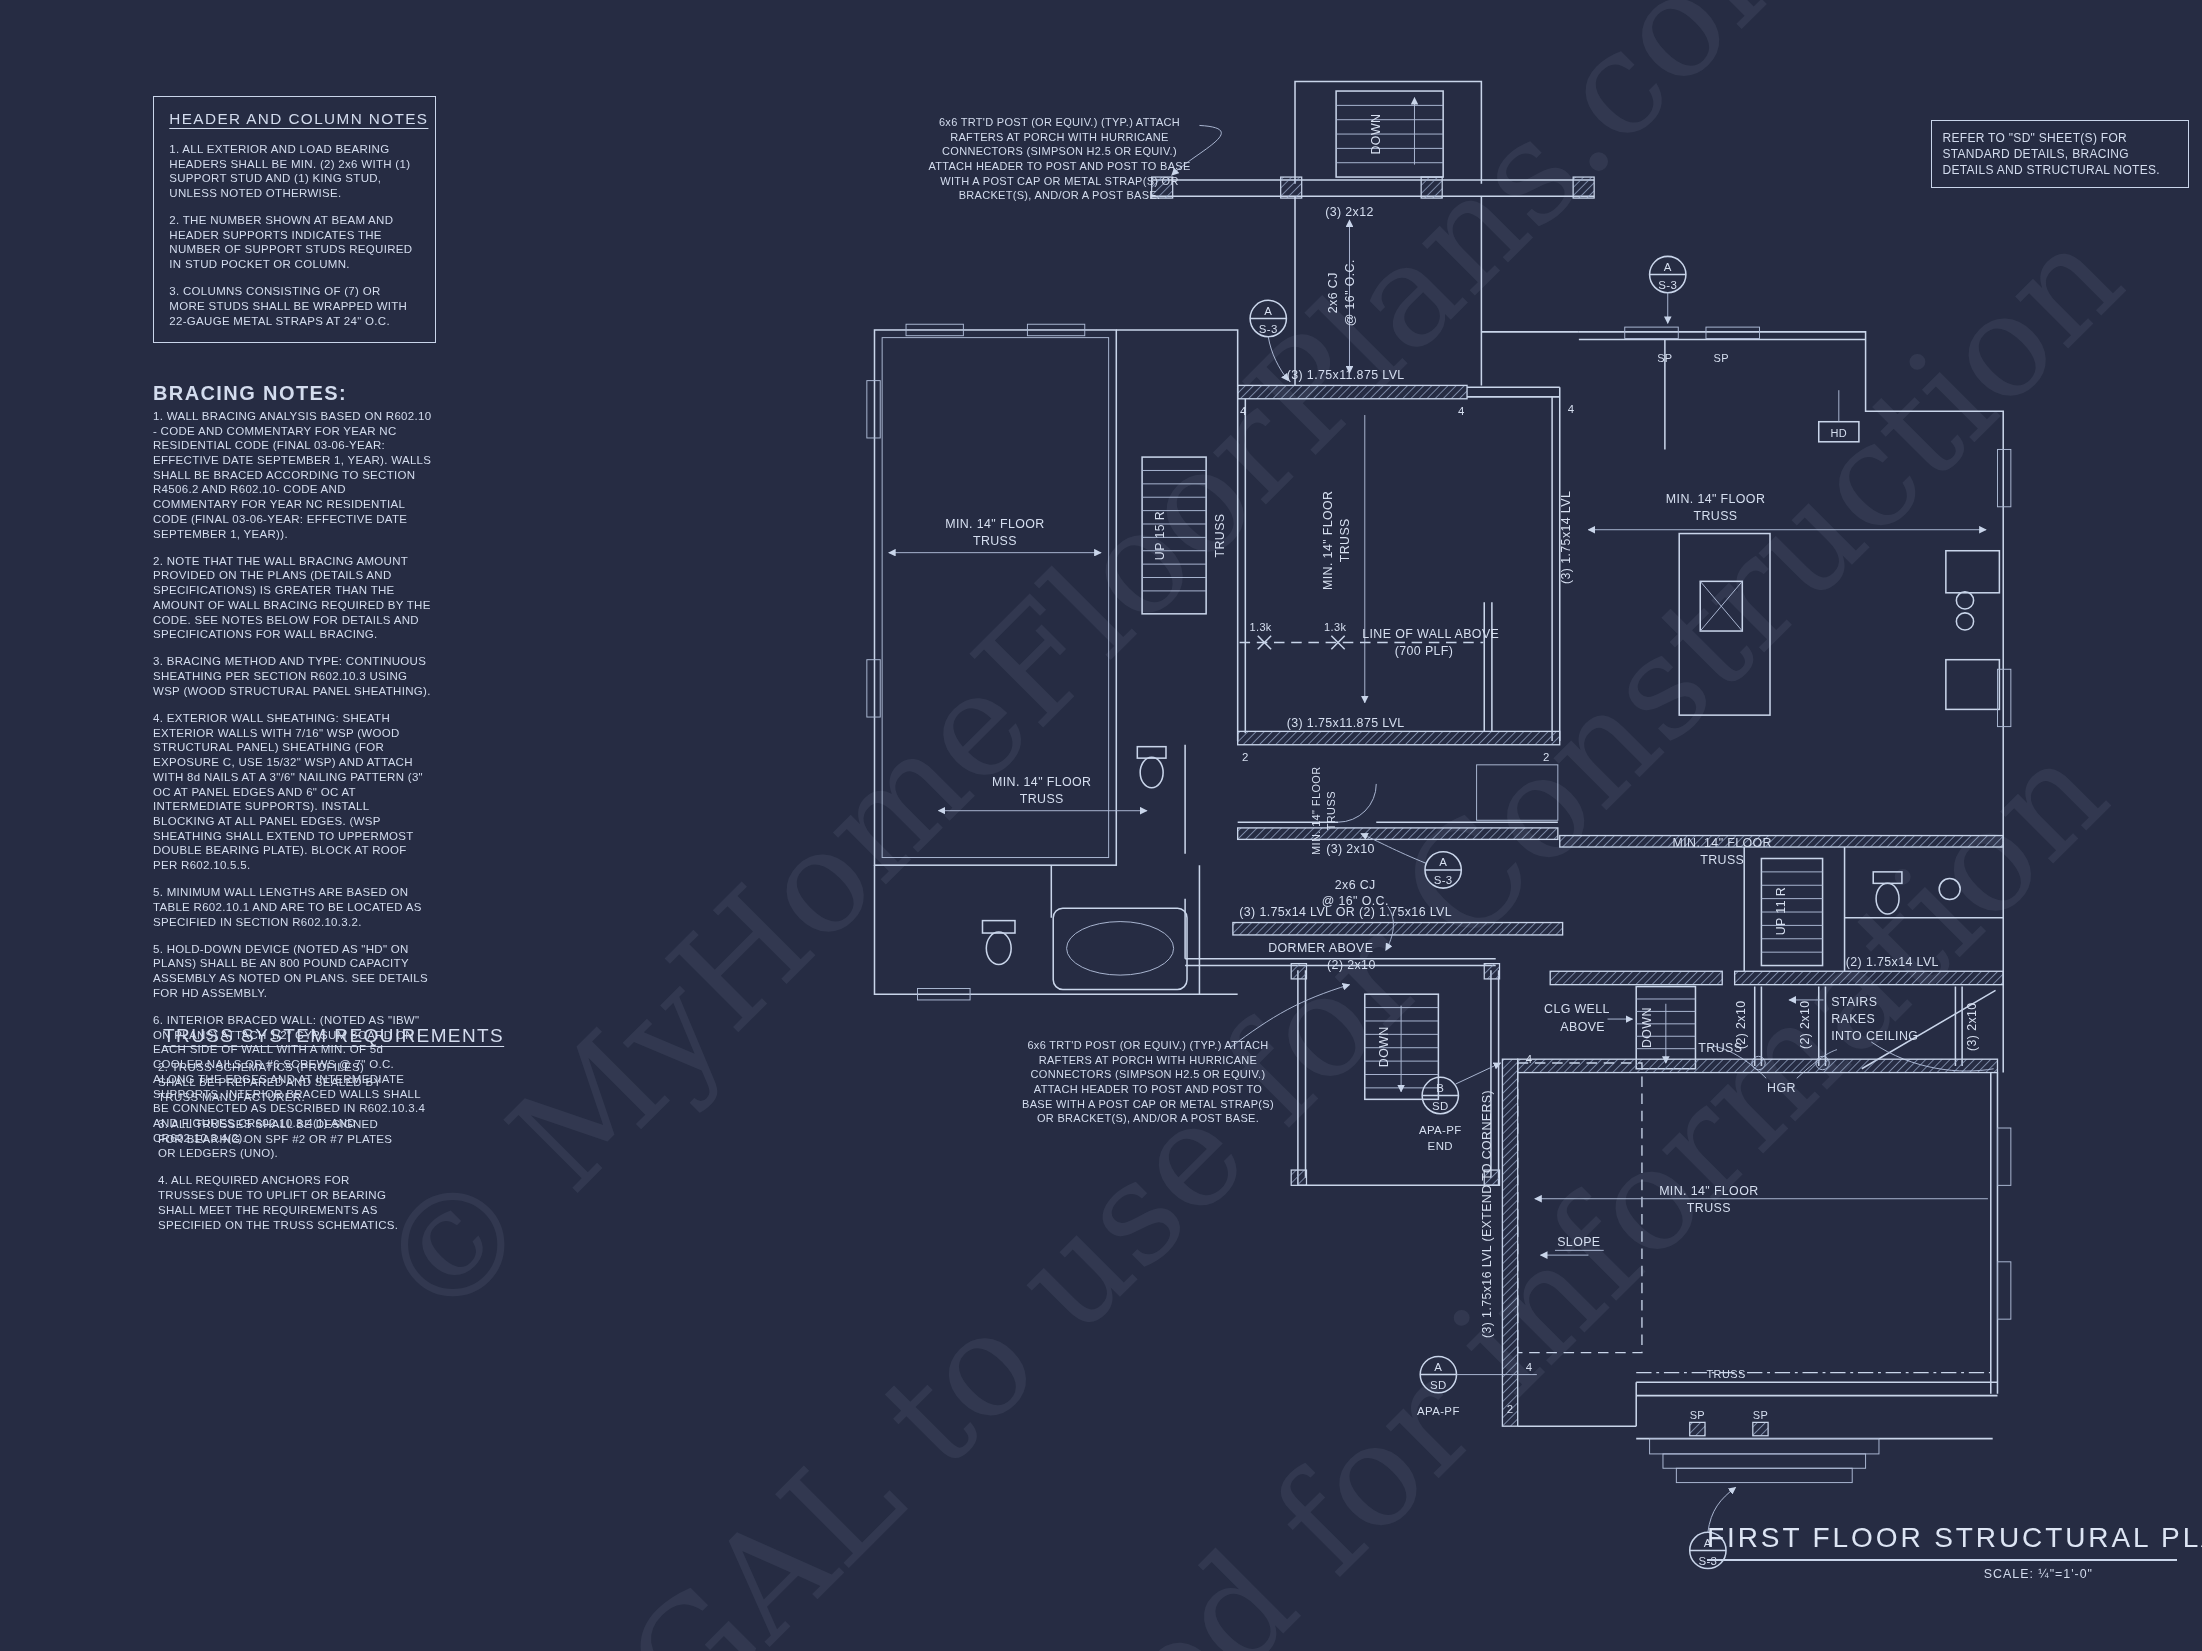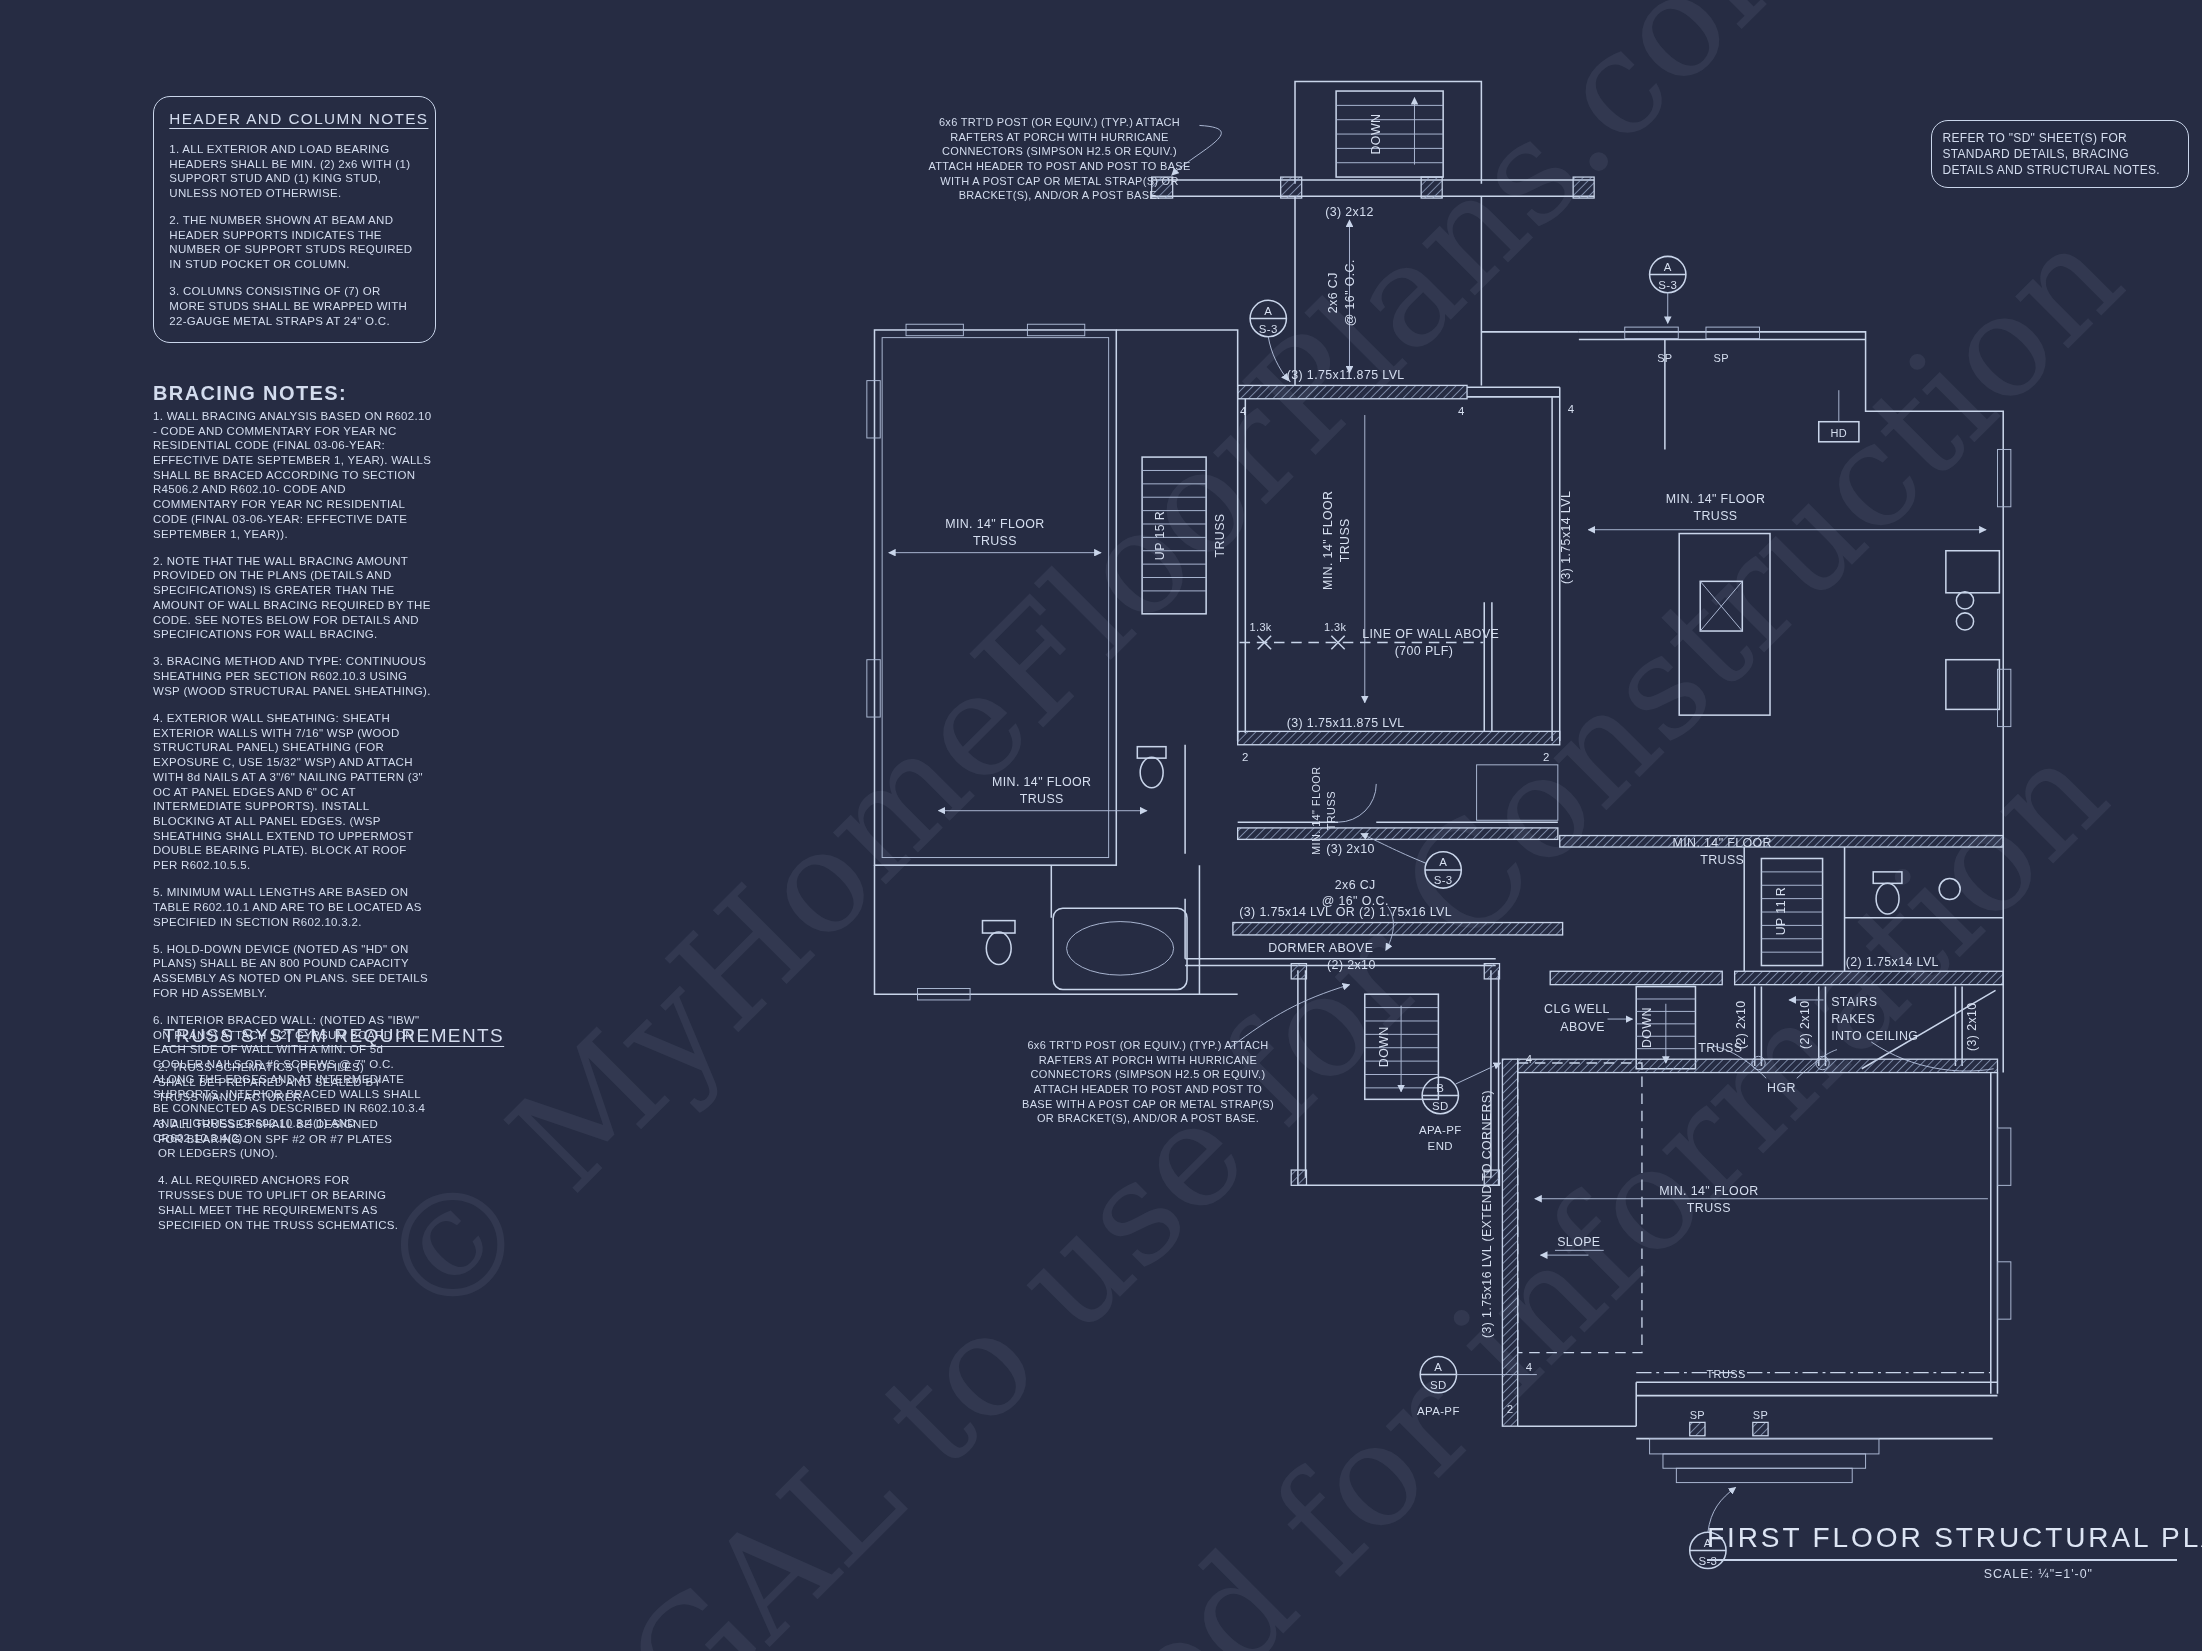--- a/index.html
+++ b/index.html
@@ -1,18 +1,18 @@
 <!DOCTYPE html>
 <html><head>
 <meta charset="utf-8">
 <style>
   html,body{margin:0;padding:0;background:#1c2236;}
   #sheet{position:relative;width:2202px;height:1652px;background:#262c43;overflow:hidden;
          font-family:"Liberation Sans",sans-serif;color:#d3dcee;}
-  .abs{position:absolute;border-radius:17px;}
+  .abs{position:absolute;}
   .notebox{border:1.9px solid #c9d5ea;padding:13.4px 15.3px;background:transparent;}
   .ntitle{font-size:15.3px;letter-spacing:1.4px;text-decoration:underline;text-underline-offset:3.8px;margin:0 0 13.4px 0;white-space:nowrap;}
   .nbody p{font-size:11.5px;line-height:1.28;letter-spacing:0.3px;margin:0 0 12.4px 0;}
   .nbody p:last-child{margin-bottom:0;}
   .bigtitle{font-size:20px;letter-spacing:1.4px;margin:0 0 3.8px 0;font-weight:bold;}
   .callout{font-size:11px;line-height:1.33;letter-spacing:0.3px;text-align:center;}
   .wm{position:absolute;z-index:30;pointer-events:none;font-family:"DejaVu Serif",serif;
       color:rgba(205,216,240,0.075);white-space:nowrap;transform:rotate(-45deg);}
   #titleblock{position:absolute;left:1707px;top:1522px;width:470px;z-index:10;}
   #titleblock .tb1{font-size:28px;letter-spacing:2.9px;white-space:nowrap;border-bottom:2.4px solid #c9d5ea;padding-bottom:4.8px;color:#dde5f4;}

